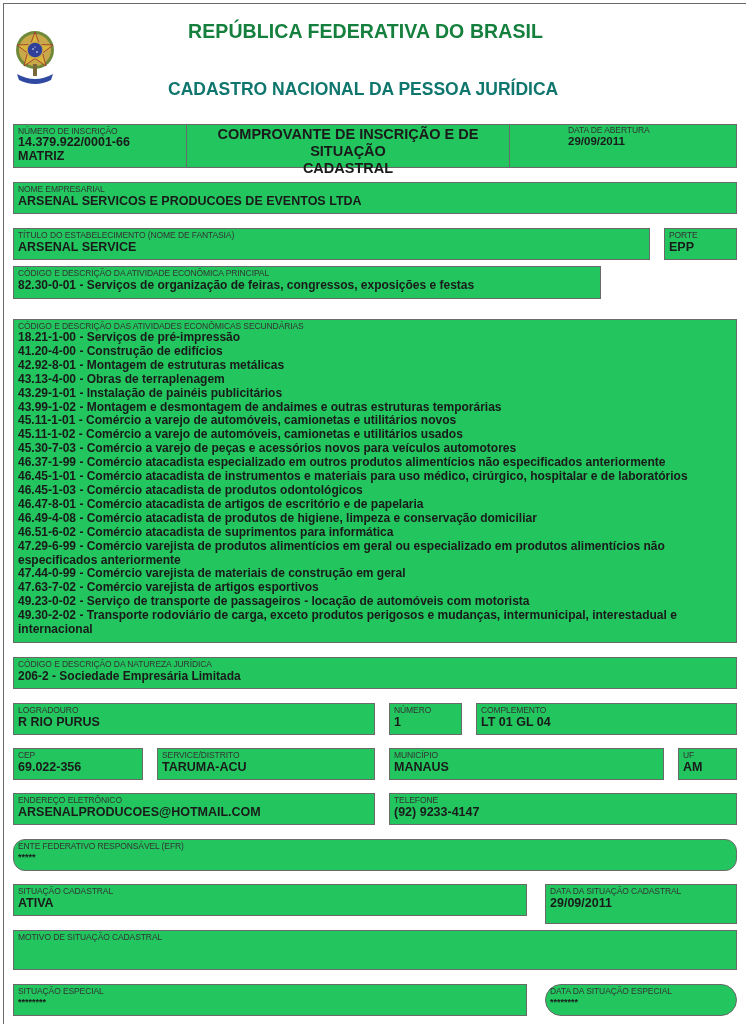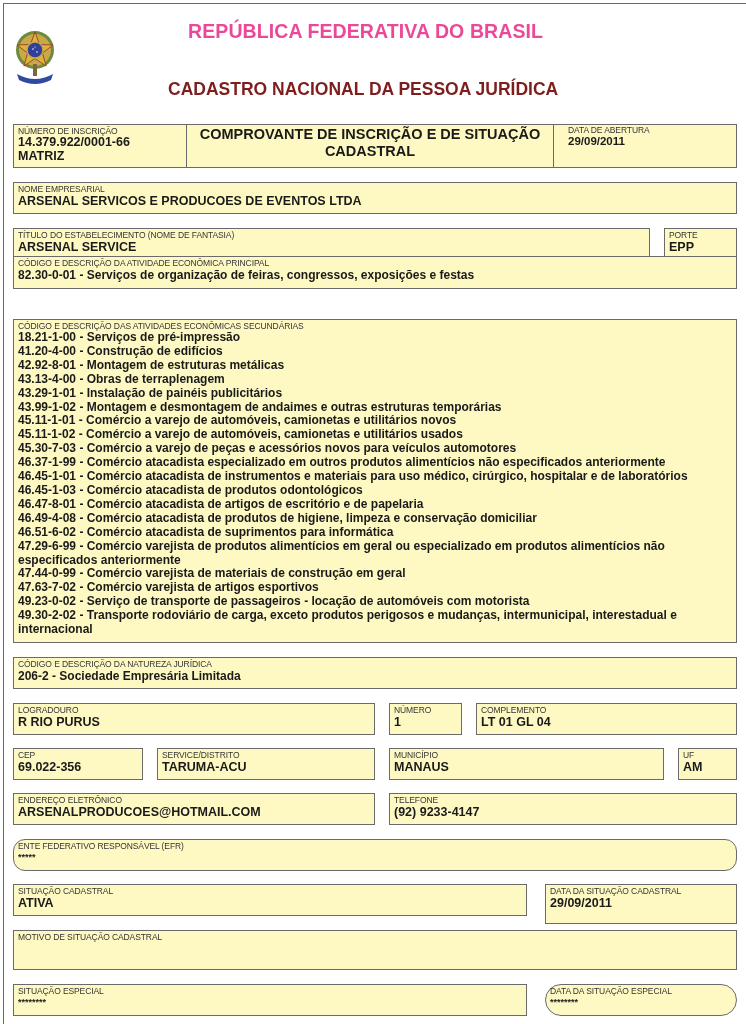--- a/index.html
+++ b/index.html
@@ -1,25 +1,25 @@
 <!DOCTYPE html>
 <html><head>
 <meta charset="utf-8">
 <style>
   html, body { margin: 0; padding: 0; background: #ffffff; }
   body { width: 746px; height: 1024px; position: relative; overflow: hidden; font-family: "Liberation Sans", sans-serif; color: #1a1a1a; }
   .frame { position: absolute; left: 3px; top: 3px; width: 760px; height: 1040px; border: 1px solid #6a6a6a; box-sizing: border-box; }
-  .box { position: absolute; border: 1px solid #6a6a6a; box-sizing: border-box; background: #fef9c3; }
+  .box { position: absolute; border: 1px solid #6a6a6a; box-sizing: border-box; background: #22c55e; }
   .lbl { position: absolute; left: 4px; top: 1px; font-size: 8.5px; color: #333; letter-spacing: -0.1px; white-space: nowrap; }
   .val { position: absolute; left: 4px; top: 11px; font-size: 12.5px; font-weight: bold; color: #1a1a1a; white-space: nowrap; }
   .val.small { font-size: 9px; top: 12px; }
-  .title1 { position: absolute; left: 188px; top: 20px; font-size: 19.5px; font-weight: bold; color: #ec4899; letter-spacing: 0.1px; }
-  .title2 { position: absolute; left: 168px; top: 79px; font-size: 17.5px; font-weight: bold; color: #7f1d1d; }
+  .title1 { position: absolute; left: 188px; top: 20px; font-size: 19.5px; font-weight: bold; color: #15803d; letter-spacing: 0.1px; }
+  .title2 { position: absolute; left: 168px; top: 79px; font-size: 17.5px; font-weight: bold; color: #0f766e; }
   .crest { position: absolute; left: 14px; top: 28px; width: 42px; height: 62px; }
-  .comprovante { position: absolute; left: 186px; top: 124px; width: 368px; height: 44px; border-left: 1px solid #6a6a6a; border-right: 1px solid #6a6a6a; box-sizing: border-box; text-align: center; font-size: 14.5px; font-weight: bold; line-height: 17px; padding-top: 2px; }
+  .comprovante { position: absolute; left: 186px; top: 124px; width: 324px; height: 44px; border-left: 1px solid #6a6a6a; border-right: 1px solid #6a6a6a; box-sizing: border-box; text-align: center; font-size: 14.5px; font-weight: bold; line-height: 17px; padding-top: 2px; }
   .list { position: absolute; left: 4px; top: 11px; right: 6px; font-size: 12px; font-weight: bold; line-height: 13.9px; }
   .list div { white-space: normal; }
 </style>
 </head>
 <body>
 
 <div class="frame"></div>
 
 <svg class="crest" viewBox="0 0 42 62">
   <circle cx="21" cy="22" r="19" fill="#6f8a3a"></circle>
@@ -56,21 +56,21 @@
 
 <div class="box" style="left:13px; top:228px; width:637px; height:32px;">
   <span class="lbl">TÍTULO DO ESTABELECIMENTO (NOME DE FANTASIA)</span>
   <span class="val">ARSENAL SERVICE</span>
 </div>
 <div class="box" style="left:664px; top:228px; width:73px; height:32px;">
   <span class="lbl">PORTE</span>
   <span class="val">EPP</span>
 </div>
 
-<div class="box" style="left:13px; top:256px; width:724px; height:33px;">
+<div class="box" style="left:13px; top:266px; width:588px; height:33px;">
   <span class="lbl">CÓDIGO E DESCRIÇÃO DA ATIVIDADE ECONÔMICA PRINCIPAL</span>
   <span class="val" style="font-size:12px;">82.30-0-01 - Serviços de organização de feiras, congressos, exposições e festas</span>
 </div>
 
 <div class="box" style="left:13px; top:319px; width:724px; height:324px;">
   <span class="lbl">CÓDIGO E DESCRIÇÃO DAS ATIVIDADES ECONÔMICAS SECUNDÁRIAS</span>
   <div class="list" id="sec-list">
       <div>18.21-1-00 - Serviços de pré-impressão</div>
       <div>41.20-4-00 - Construção de edifícios</div>
       <div>42.92-8-01 - Montagem de estruturas metálicas</div>

